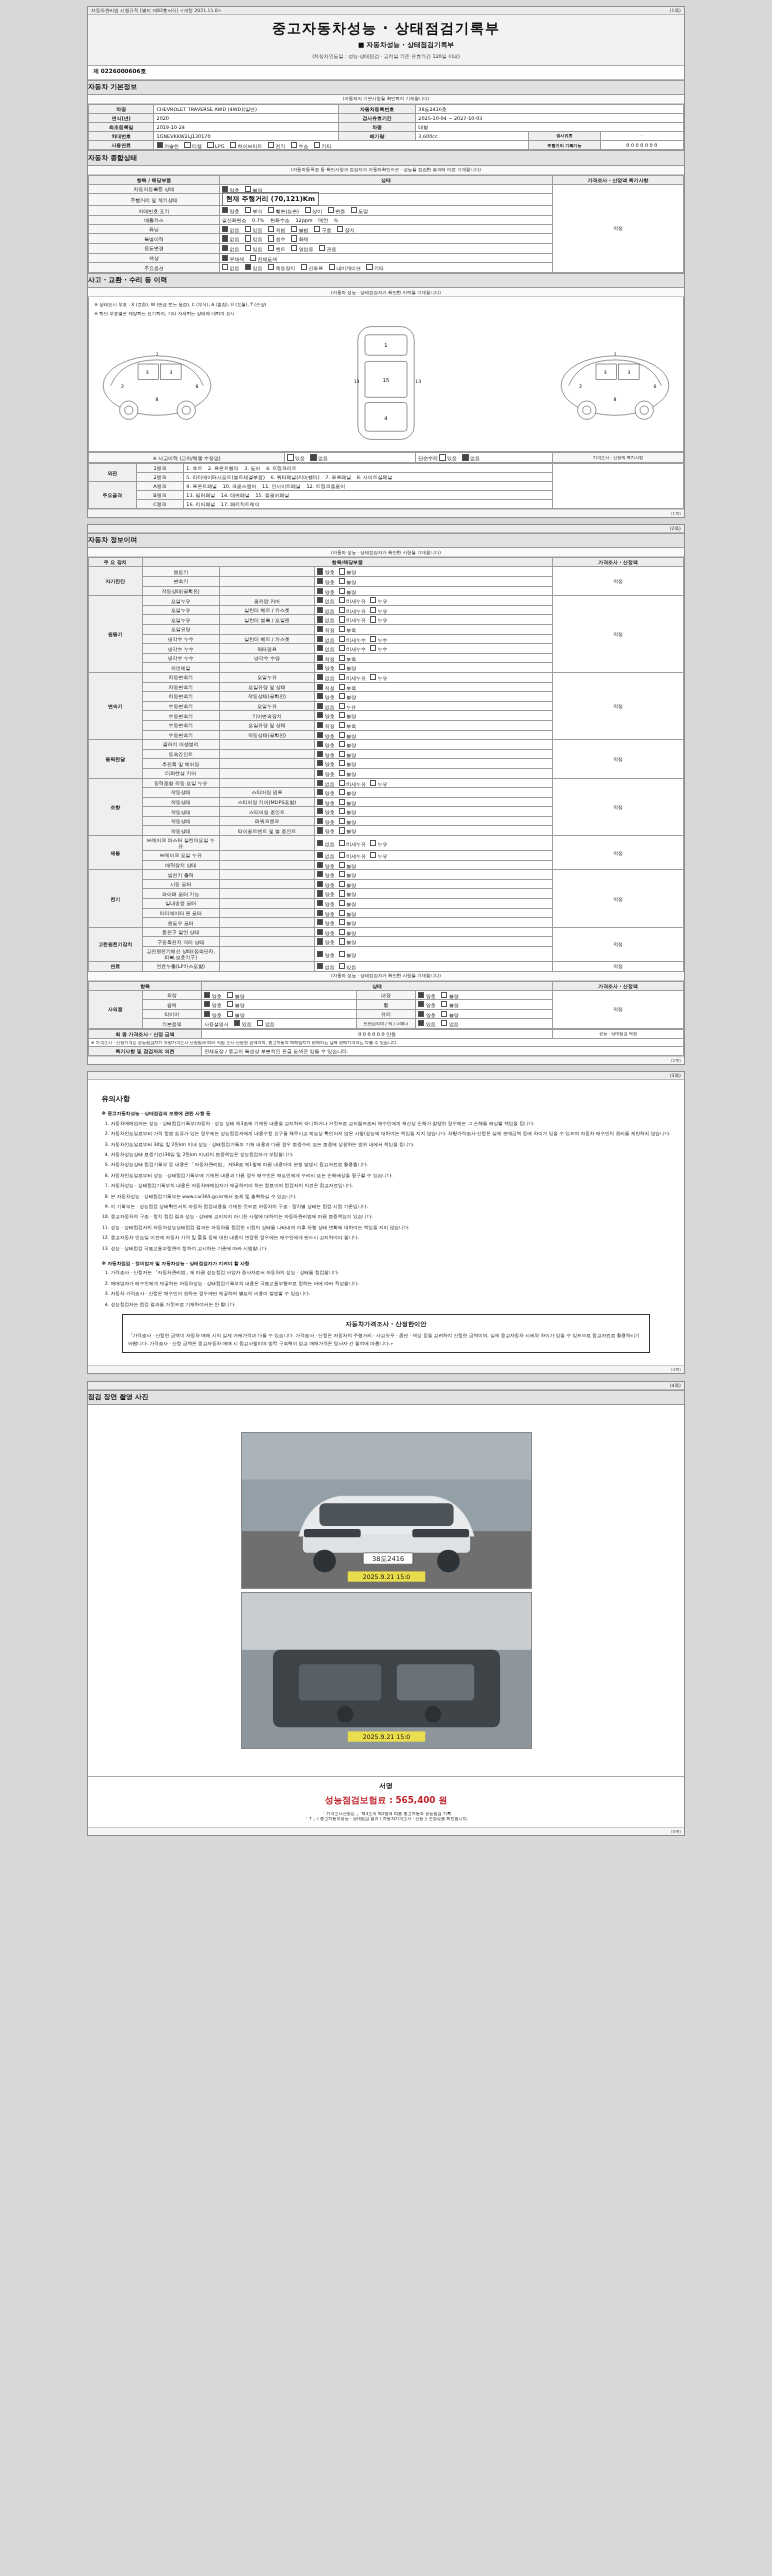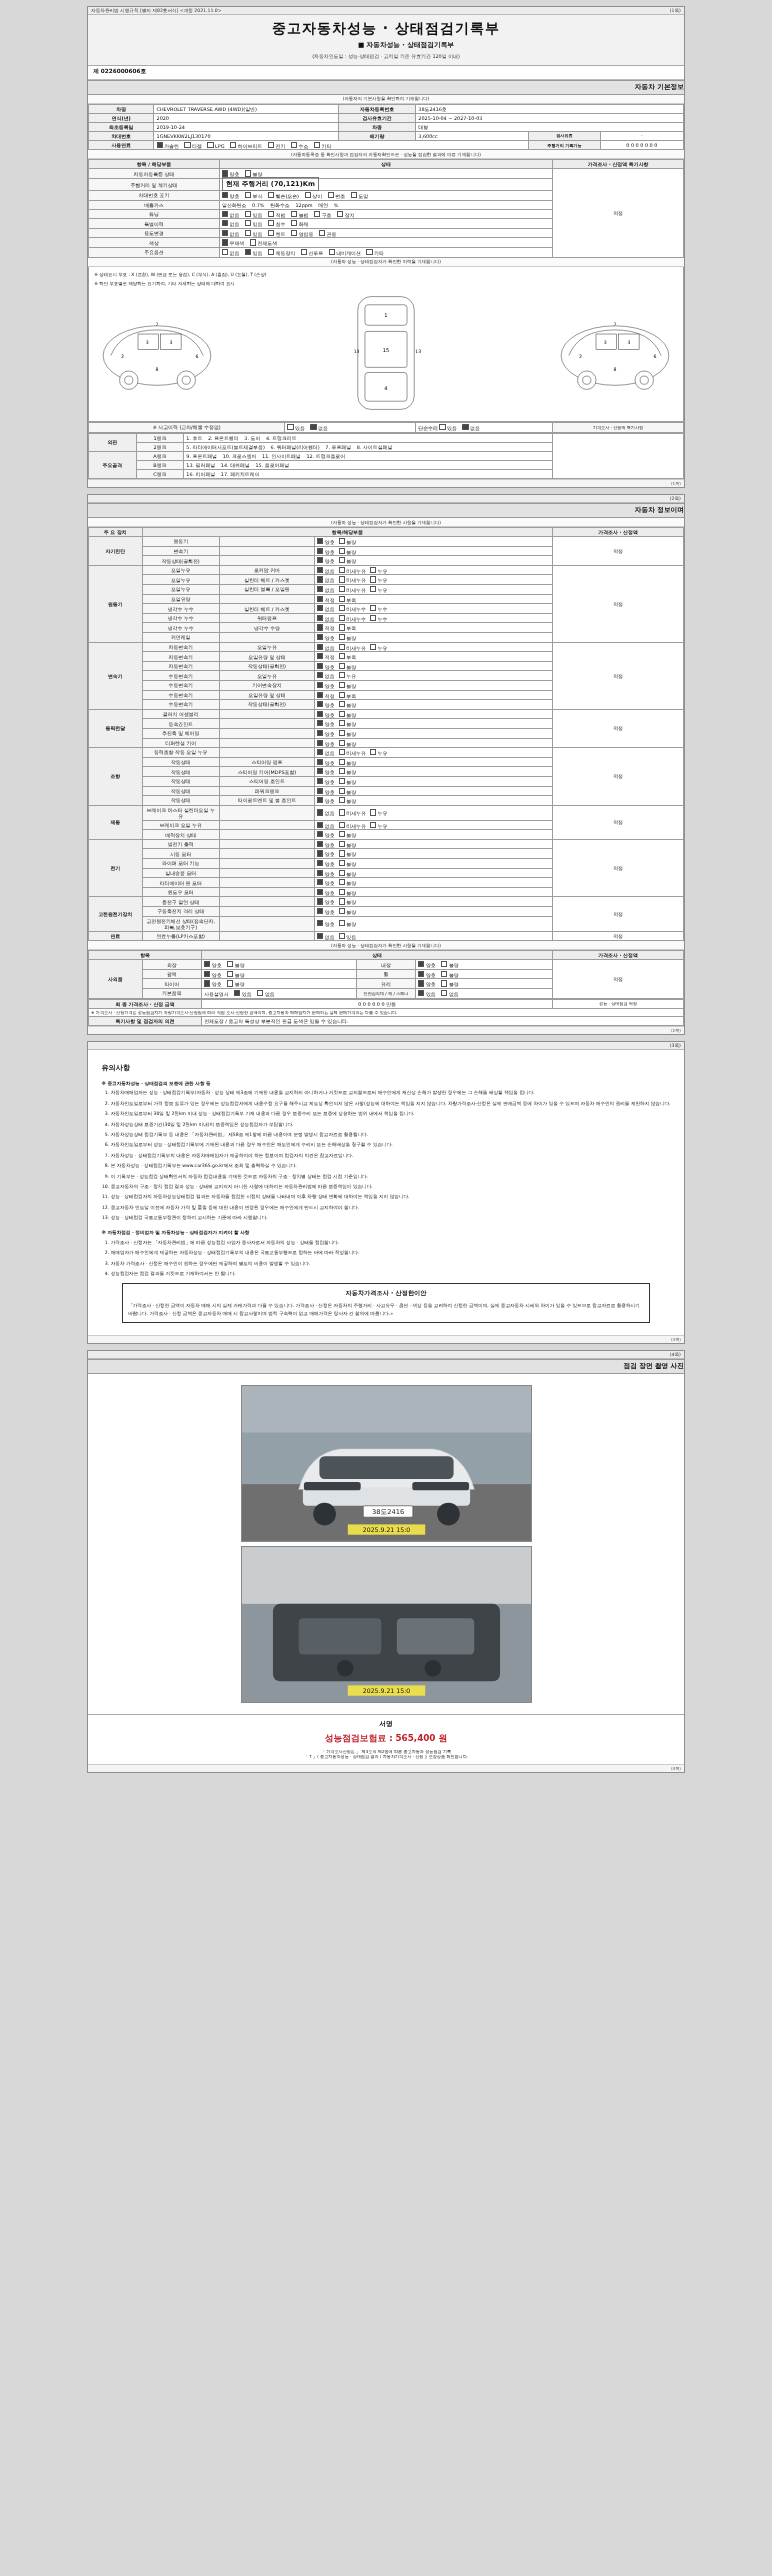--- a/index.html
+++ b/index.html
@@ -6,37 +6,37 @@
   body{font-family:"DejaVu Sans","Liberation Sans",sans-serif;color:#111;}
   .page{width:661px;margin:4px auto;background:#d8d8d8;}
   
   .s{width:598px;margin:6.2px auto;background:#fff;border:0.5px solid #8e8e8e;box-sizing:border-box;}
   .topbar{font-size:4.6px;background:#ececec;border-bottom:0.5px solid #bbb;padding:1px 3.1px;display:flex;justify-content:space-between;color:#333;}
   .titleblk{background:#f2f2f2;border-bottom:0.5px solid #aaa;text-align:center;padding:5.2px 0 4.1px;}
   .bigtitle{font-size:14px;font-weight:bold;letter-spacing:1px;}
   .subtitle{font-size:6.7px;font-weight:bold;margin-top:3.1px;padding-left:40px;}
   .subtitle2{font-size:4.9px;color:#333;margin-top:2.6px;line-height:1.5;}
   .idline{font-size:5.7px;font-weight:bold;padding:2.6px 5.2px;border-bottom:0.5px solid #bbb;}
-  .secband{background:#e2e2e2;text-align:right;font-size:6.7px;font-weight:bold;padding:2.1px 0;border-top:0.5px solid #999;border-bottom:0.5px solid #999;}
+  .secband{background:#e2e2e2;text-align:left;font-size:6.7px;font-weight:bold;padding:2.1px 0;border-top:0.5px solid #999;border-bottom:0.5px solid #999;}
   .secnote{font-size:4.4px;text-align:center;padding:1.5px 0;color:#222;border-bottom:0.5px solid #ccc;background:#fafafa;}
   table.g{border-collapse:collapse;width:100%;font-size:4.9px;table-layout:fixed;}
   table.g td,table.g th{border:0.5px solid #9d9d9d;padding:1px 2.1px;vertical-align:middle;}
   .lbl{background:#efefef;text-align:center;font-weight:bold;}
   .lbl2{background:#f6f6f6;text-align:center;}
   .ctr{text-align:center;}
   .cb{display:inline-block;width:4.1px;height:4.1px;border:0.5px solid #555;margin-right:1.5px;vertical-align:-0.5px;background:#fff;}
   .cb.on{background:#444;}
   .chk{white-space:nowrap;margin-right:4.1px;display:inline-block;}
   .mileagebox{border:0.5px solid #777;padding:2.1px 3.1px;font-size:6.7px;font-weight:bold;text-align:center;}
   .diagwrap{border:0.5px solid #9d9d9d;border-top:none;padding:3.1px;background:#fff;}
   .legend{font-size:4.4px;line-height:1.6;padding:1px 2.1px;}
   .carimgs{display:flex;justify-content:space-between;align-items:center;padding:3.1px 6.2px;}
   svg{display:block;}
   .footerbar{font-size:4.1px;text-align:right;padding:1px 3.1px;color:#555;background:#f4f4f4;border-top:0.5px solid #ccc;}
-  .photoarea{padding:8px;text-align:center;}
+  .photoarea{padding:24px;text-align:center;}
   .photo{width:289px;height:155px;margin:3.1px auto;border:0.5px solid #888;position:relative;overflow:hidden;background:#9aa4ab;}
   .signarea{border-top:0.5px solid #aaa;text-align:center;padding:5.2px;}
   .redprice{color:#c0202a;font-size:8.8px;font-weight:bold;}
   .notice h3{text-align:left;font-size:7.2px;font-weight:bold;margin:5.2px 0;}
   .notice{padding:7.2px 13.4px;font-size:4.6px;line-height:1.7;}
   .notice ol{padding-left:9.3px;margin:2.1px 0 5.2px;}
   .notice li{margin-bottom:2.6px;}
   .boxed{border:1px solid #333;padding:4.1px 5.2px;margin:5.2px 20.6px;font-size:4.6px;line-height:1.7;}
   .boxtitle{text-align:center;font-weight:bold;font-size:6.2px;margin-bottom:3.1px;}
   .hdrrow td{background:#ececec;font-weight:bold;text-align:center;}
@@ -113,20 +113,21 @@
           <span class="chk"><i class="cb"></i><span>전기</span></span>
           <span class="chk"><i class="cb"></i><span>수소</span></span>
           <span class="chk"><i class="cb"></i><span>기타</span></span>
         </td>
         <td class="lbl tiny">주행거리 기록가능</td>
         <td class="ctr">0 0 0 0 0 0 0</td>
       </tr>
     </tbody>
       </table>
 
+    <div class="secband">자동차 종합상태</div>
     <div class="secnote">(자동차등록증 등 확인사항과 점검자의 자동차확인으로 · 성능을 점검한 결과에 따른 기재합니다)</div>
     <table class="g">
       <colgroup>
           <col style="width:10%">
           <col style="width:12%">
           <col style="width:56%">
           <col style="width:22%">
         </colgroup>
       <tbody>
           <tr class="hdrrow">
@@ -214,20 +215,21 @@
           <span class="chk"><i class="cb on"></i><span>있음</span></span>
           <span class="chk"><i class="cb"></i><span>제동장치</span></span>
           <span class="chk"><i class="cb"></i><span>선루프</span></span>
           <span class="chk"><i class="cb"></i><span>내비게이션</span></span>
           <span class="chk"><i class="cb"></i><span>기타</span></span>
         </td>
       </tr>
     </tbody>
       </table>
 
+    <div class="secband">사고 · 교환 · 수리 등 이력</div>
     <div class="secnote">(자동차 성능 · 상태점검자가 확인한 이력을 기재합니다)</div>
     <div class="diagwrap">
       <div class="legend">※ 상태표시 부호 : X (교환), W (판금 또는 용접), C (부식), A (흠집), U (요철), T (손상)</div>
       <div class="legend">※ 하단 부호별로 해당하는 표기하여, 기타 자세하는 상태에 대하여 표시</div>
       <div class="carimgs">
         <svg width="118" height="118" viewBox="0 0 230 230">
           <ellipse cx="115" cy="120" rx="105" ry="58" fill="#fff" stroke="#333"></ellipse>
           <path d="M25 120 q20-50 90-50 q70 0 90 50" fill="none" stroke="#333"></path>
           <circle cx="60" cy="168" r="18" fill="#fff" stroke="#333"></circle>
             <circle cx="60" cy="168" r="8" fill="#fff" stroke="#333"></circle>

